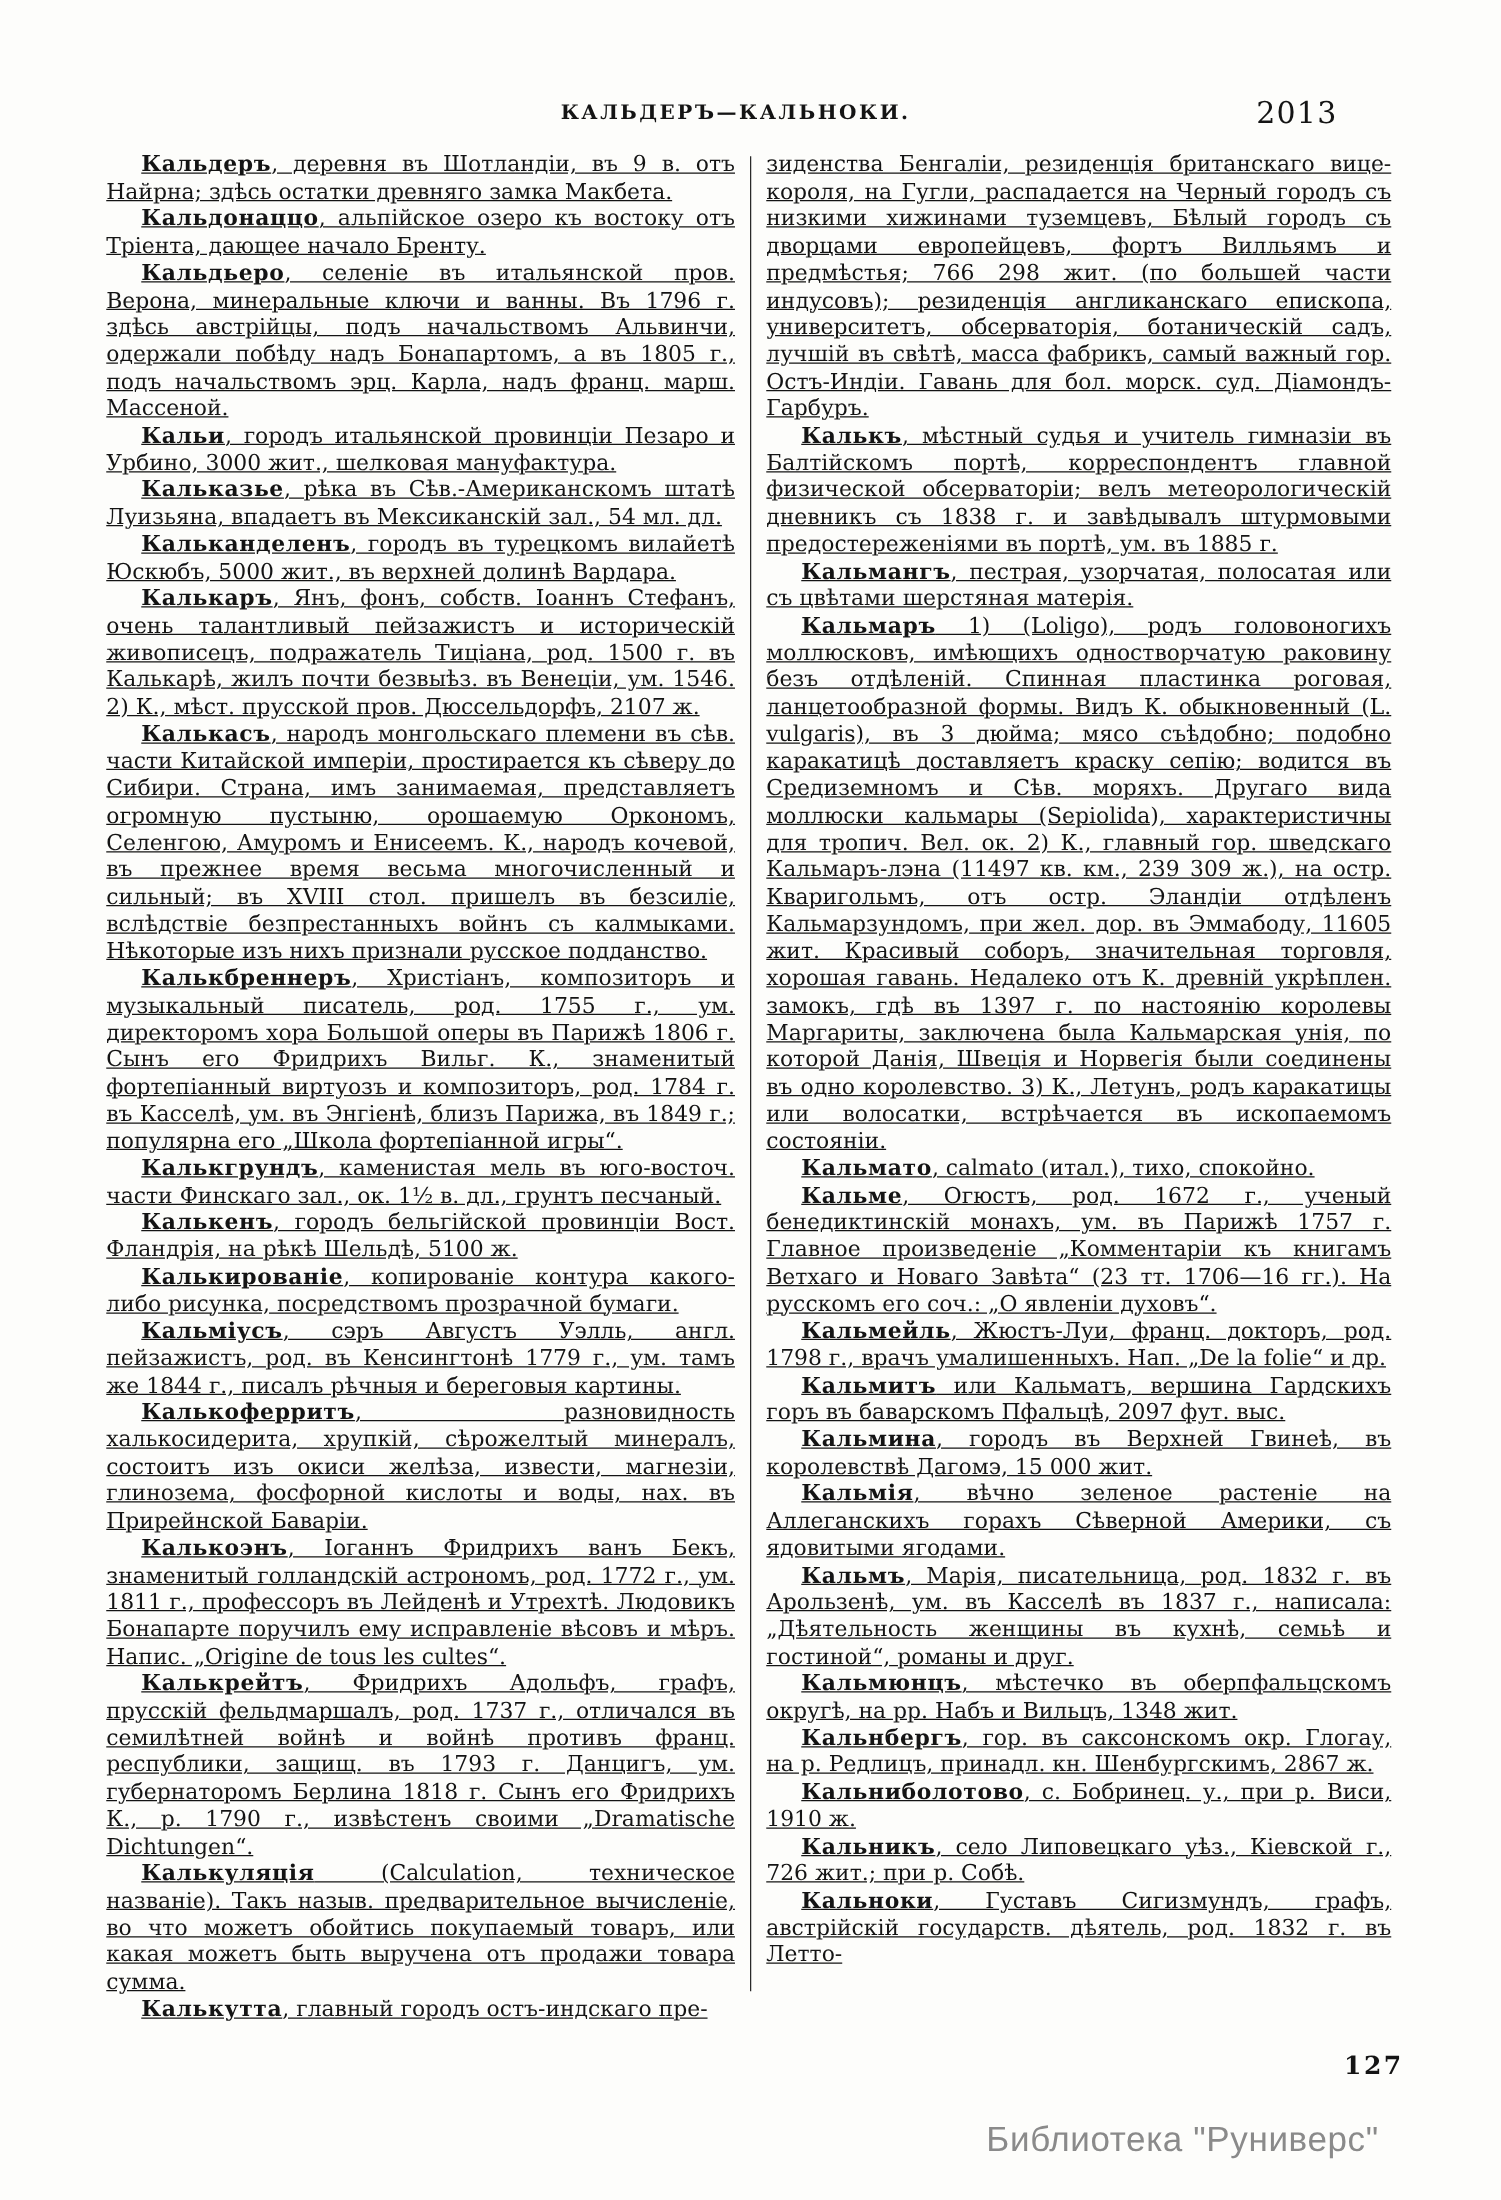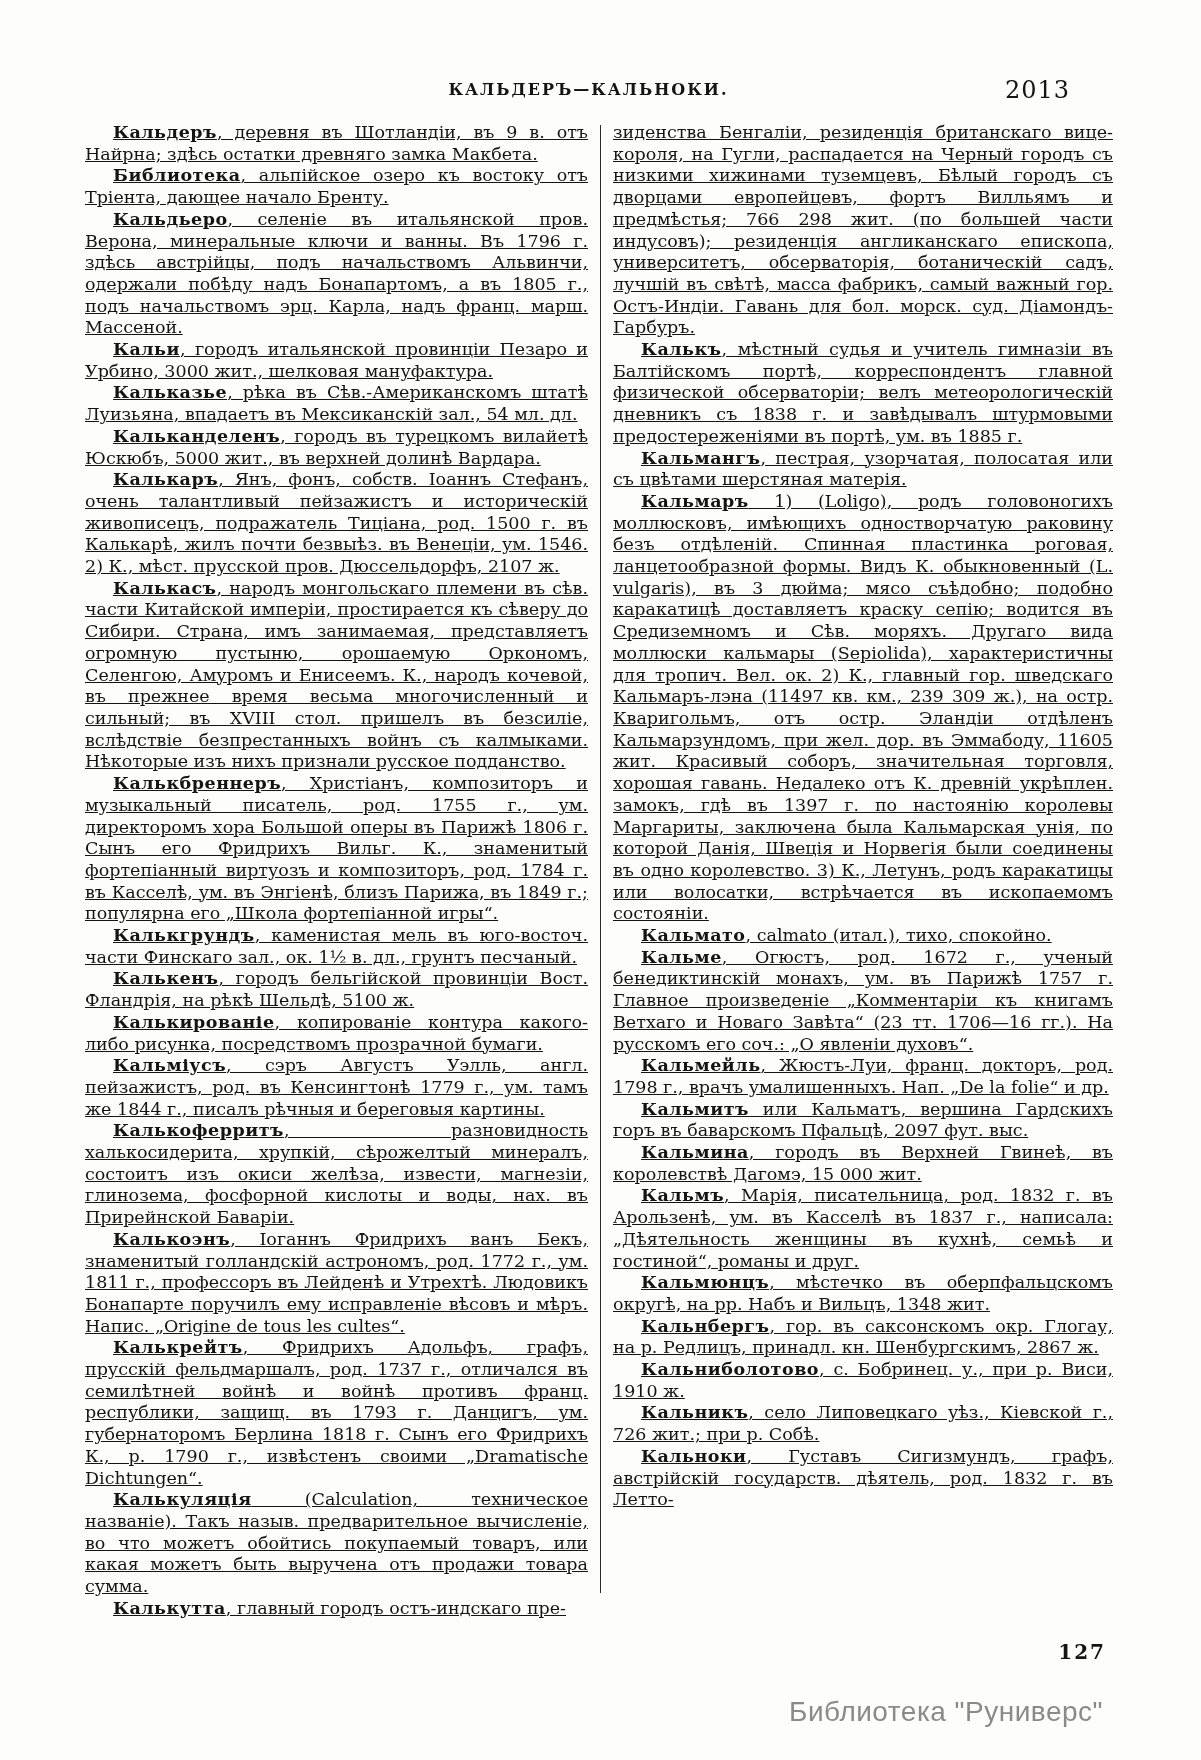--- a/index.html
+++ b/index.html
@@ -24,38 +24,38 @@
   .column.left{left:85px;width:503px;}
   .column.right{left:613px;width:500px;}
   .col-divider{
     position:absolute;top:125px;left:600px;height:1468px;width:0;
     border-left:1.5px solid #2a2a2a;
   }
   p.entry{margin:0;text-indent:28px;text-decoration:underline;}
   p.entry.noindent{text-indent:0;}
   .headword{font-weight:700;letter-spacing:0.5px;}
   .footer-number{
-    position:absolute;top:1640px;right:95px;
+    position:absolute;top:1640px;right:78px;
     font-size:20px;font-weight:bold;letter-spacing:2px;
   }
   .watermark{
     position:absolute;top:1696px;right:98px;
     font-family:"Liberation Sans","DejaVu Sans",sans-serif;
     font-size:28px;color:#8a8a8a;letter-spacing:0.5px;
   }
 </style>
 </head>
 <body>
 
 <div class="page-header-title">КАЛЬДЕРЪ—КАЛЬНОКИ.</div>
 <div class="page-number">2013</div>
 
 <div class="column left">
     <p class="entry"><b class="headword">Кальдеръ</b>, деревня въ Шотландіи, въ 9 в. отъ Найрна; здѣсь остатки древняго замка Макбета.</p>
-    <p class="entry"><b class="headword">Библиотека</b>, альпійское озеро къ востоку отъ Тріента, дающее начало Бренту.</p>
+    <p class="entry"><b class="headword">Кальдонаццо</b>, альпійское озеро къ востоку отъ Тріента, дающее начало Бренту.</p>
     <p class="entry"><b class="headword">Кальдьеро</b>, селеніе въ итальянской пров. Верона, минеральные ключи и ванны. Въ 1796 г. здѣсь австрійцы, подъ начальствомъ Альвинчи, одержали побѣду надъ Бонапартомъ, а въ 1805 г., подъ начальствомъ эрц. Карла, надъ франц. марш. Массеной.</p>
     <p class="entry"><b class="headword">Кальи</b>, городъ итальянской провинціи Пезаро и Урбино, 3000 жит., шелковая мануфактура.</p>
     <p class="entry"><b class="headword">Кальказье</b>, рѣка въ Сѣв.-Американскомъ штатѣ Луизьяна, впадаетъ въ Мексиканскій зал., 54 мл. дл.</p>
     <p class="entry"><b class="headword">Кальканделенъ</b>, городъ въ турецкомъ вилайетѣ Юскюбъ, 5000 жит., въ верхней долинѣ Вардара.</p>
     <p class="entry"><b class="headword">Калькаръ</b>, Янъ, фонъ, собств. Іоаннъ Стефанъ, очень талантливый пейзажистъ и историческій живописецъ, подражатель Тиціана, род. 1500 г. въ Калькарѣ, жилъ почти безвыѣз. въ Венеціи, ум. 1546. 2) К., мѣст. прусской пров. Дюссельдорфъ, 2107 ж.</p>
     <p class="entry"><b class="headword">Калькасъ</b>, народъ монгольскаго племени въ сѣв. части Китайской имперіи, простирается къ сѣверу до Сибири. Страна, имъ занимаемая, представляетъ огромную пустыню, орошаемую Оркономъ, Селенгою, Амуромъ и Енисеемъ. К., народъ кочевой, въ прежнее время весьма многочисленный и сильный; въ XVIII стол. пришелъ въ безсиліе, вслѣдствіе безпрестанныхъ войнъ съ калмыками. Нѣкоторые изъ нихъ признали русское подданство.</p>
     <p class="entry"><b class="headword">Калькбреннеръ</b>, Христіанъ, композиторъ и музыкальный писатель, род. 1755 г., ум. директоромъ хора Большой оперы въ Парижѣ 1806 г. Сынъ его Фридрихъ Вильг. К., знаменитый фортепіанный виртуозъ и композиторъ, род. 1784 г. въ Касселѣ, ум. въ Энгіенѣ, близъ Парижа, въ 1849 г.; популярна его „Школа фортепіанной игры“.</p>
     <p class="entry"><b class="headword">Калькгрундъ</b>, каменистая мель въ юго-восточ. части Финскаго зал., ок. 1½ в. дл., грунтъ песчаный.</p>
     <p class="entry"><b class="headword">Калькенъ</b>, городъ бельгійской провинціи Вост. Фландрія, на рѣкѣ Шельдѣ, 5100 ж.</p>
     <p class="entry"><b class="headword">Калькированіе</b>, копированіе контура какого-либо рисунка, посредствомъ прозрачной бумаги.</p>
@@ -70,20 +70,21 @@
 <div class="column right">
     <p class="entry noindent">зиденства Бенгаліи, резиденція британскаго вице-короля, на Гугли, распадается на Черный городъ съ низкими хижинами туземцевъ, Бѣлый городъ съ дворцами европейцевъ, фортъ Вилльямъ и предмѣстья; 766 298 жит. (по большей части индусовъ); резиденція англиканскаго епископа, университетъ, обсерваторія, ботаническій садъ, лучшій въ свѣтѣ, масса фабрикъ, самый важный гор. Остъ-Индіи. Гавань для бол. морск. суд. Діамондъ-Гарбуръ.</p>
     <p class="entry"><b class="headword">Калькъ</b>, мѣстный судья и учитель гимназіи въ Балтійскомъ портѣ, корреспондентъ главной физической обсерваторіи; велъ метеорологическій дневникъ съ 1838 г. и завѣдывалъ штурмовыми предостереженіями въ портѣ, ум. въ 1885 г.</p>
     <p class="entry"><b class="headword">Кальмангъ</b>, пестрая, узорчатая, полосатая или съ цвѣтами шерстяная матерія.</p>
     <p class="entry"><b class="headword">Кальмаръ</b> 1) (Loligo), родъ головоногихъ моллюсковъ, имѣющихъ одностворчатую раковину безъ отдѣленій. Спинная пластинка роговая, ланцетообразной формы. Видъ К. обыкновенный (L. vulgaris), въ 3 дюйма; мясо съѣдобно; подобно каракатицѣ доставляетъ краску сепію; водится въ Средиземномъ и Сѣв. моряхъ. Другаго вида моллюски кальмары (Sepiolida), характеристичны для тропич. Вел. ок. 2) К., главный гор. шведскаго Кальмаръ-лэна (11497 кв. км., 239 309 ж.), на остр. Кваригольмъ, отъ остр. Эландіи отдѣленъ Кальмарзундомъ, при жел. дор. въ Эммабоду, 11605 жит. Красивый соборъ, значительная торговля, хорошая гавань. Недалеко отъ К. древній укрѣплен. замокъ, гдѣ въ 1397 г. по настоянію королевы Маргариты, заключена была Кальмарская унія, по которой Данія, Швеція и Норвегія были соединены въ одно королевство. 3) К., Летунъ, родъ каракатицы или волосатки, встрѣчается въ ископаемомъ состояніи.</p>
     <p class="entry"><b class="headword">Кальмато</b>, calmato (итал.), тихо, спокойно.</p>
     <p class="entry"><b class="headword">Кальме</b>, Огюстъ, род. 1672 г., ученый бенедиктинскій монахъ, ум. въ Парижѣ 1757 г. Главное произведеніе „Комментаріи къ книгамъ Ветхаго и Новаго Завѣта“ (23 тт. 1706—16 гг.). На русскомъ его соч.: „О явленіи духовъ“.</p>
     <p class="entry"><b class="headword">Кальмейль</b>, Жюстъ-Луи, франц. докторъ, род. 1798 г., врачъ умалишенныхъ. Нап. „De la folie“ и др.</p>
     <p class="entry"><b class="headword">Кальмитъ</b> или Кальматъ, вершина Гардскихъ горъ въ баварскомъ Пфальцѣ, 2097 фут. выс.</p>
     <p class="entry"><b class="headword">Кальмина</b>, городъ въ Верхней Гвинеѣ, въ королевствѣ Дагомэ, 15 000 жит.</p>
+    <p class="entry"><b class="headword">Кальмія</b>, вѣчно зеленое растеніе на Аллеганскихъ горахъ Сѣверной Америки, съ ядовитыми ягодами.</p>
     <p class="entry"><b class="headword">Кальмъ</b>, Марія, писательница, род. 1832 г. въ Арользенѣ, ум. въ Касселѣ въ 1837 г., написала: „Дѣятельность женщины въ кухнѣ, семьѣ и гостиной“, романы и друг.</p>
     <p class="entry"><b class="headword">Кальмюнцъ</b>, мѣстечко въ оберпфальцскомъ округѣ, на рр. Набъ и Вильцъ, 1348 жит.</p>
     <p class="entry"><b class="headword">Кальнбергъ</b>, гор. въ саксонскомъ окр. Глогау, на р. Редлицъ, принадл. кн. Шенбургскимъ, 2867 ж.</p>
     <p class="entry"><b class="headword">Кальниболотово</b>, с. Бобринец. у., при р. Виси, 1910 ж.</p>
     <p class="entry"><b class="headword">Кальникъ</b>, село Липовецкаго уѣз., Кіевской г., 726 жит.; при р. Собѣ.</p>
     <p class="entry"><b class="headword">Кальноки</b>, Густавъ Сигизмундъ, графъ, австрійскій государств. дѣятель, род. 1832 г. въ Летто-</p>
   </div>
 
 <div class="footer-number">127</div>
 <div class="watermark">Библиотека "Руниверс"</div>

